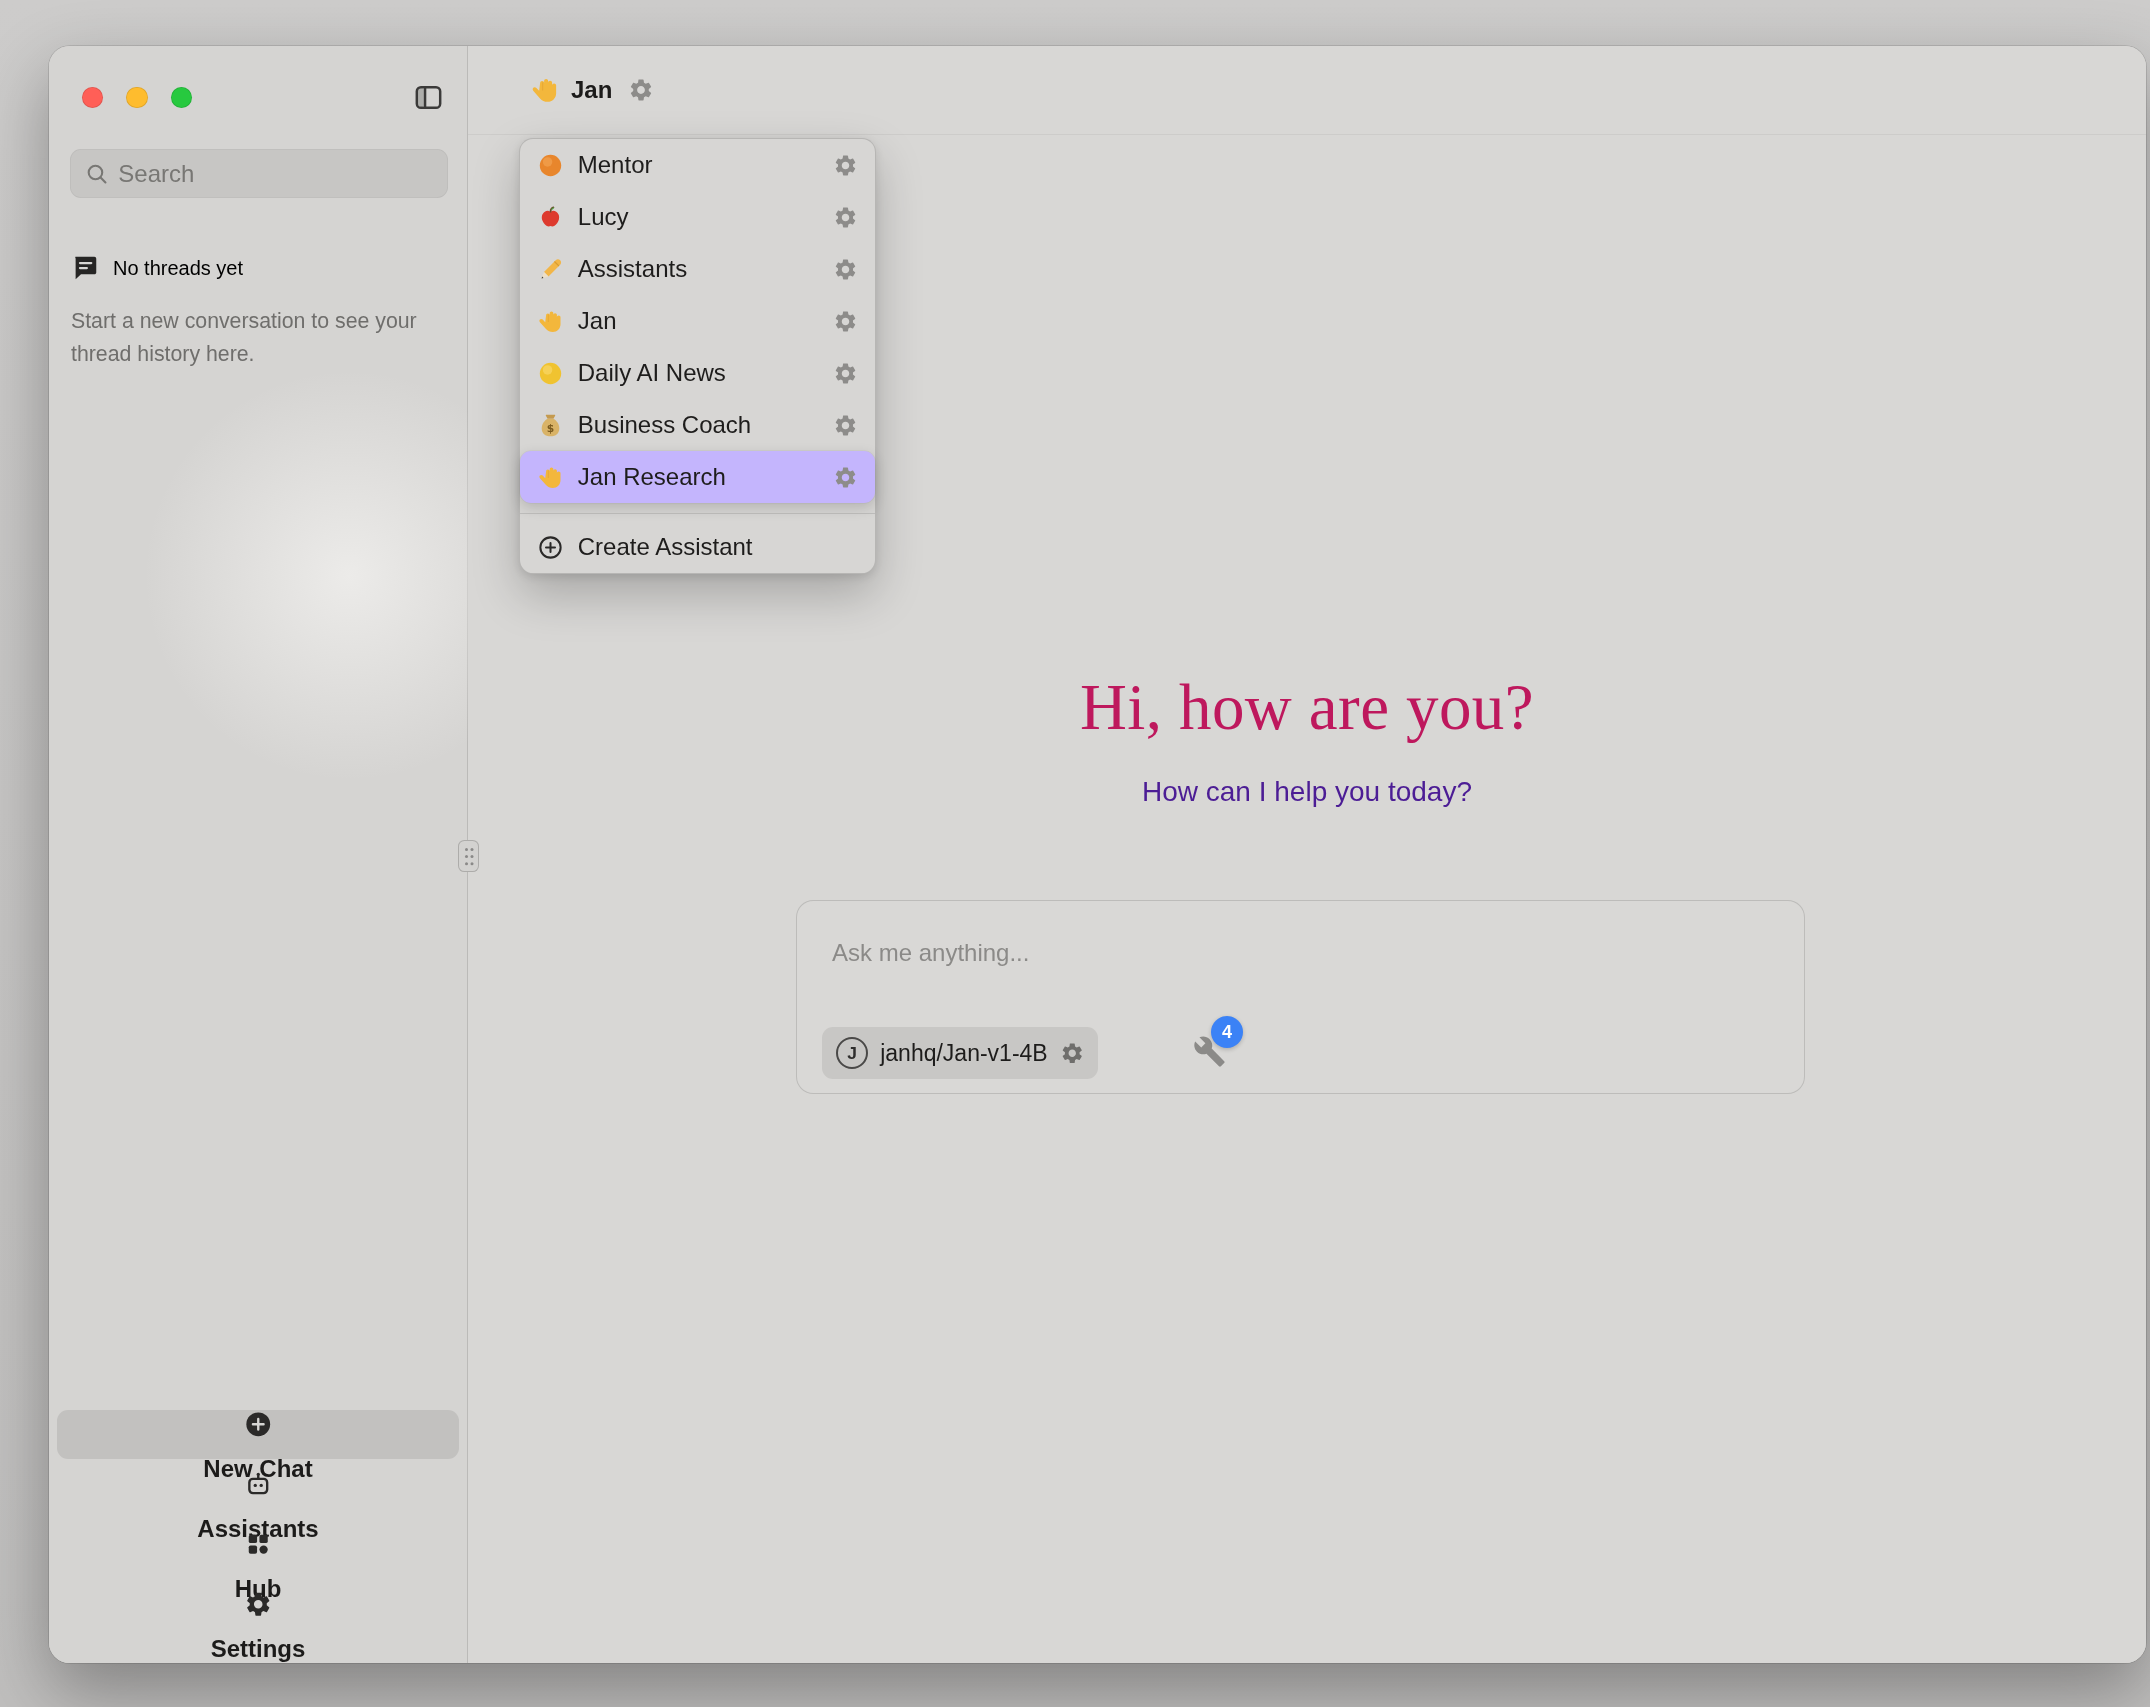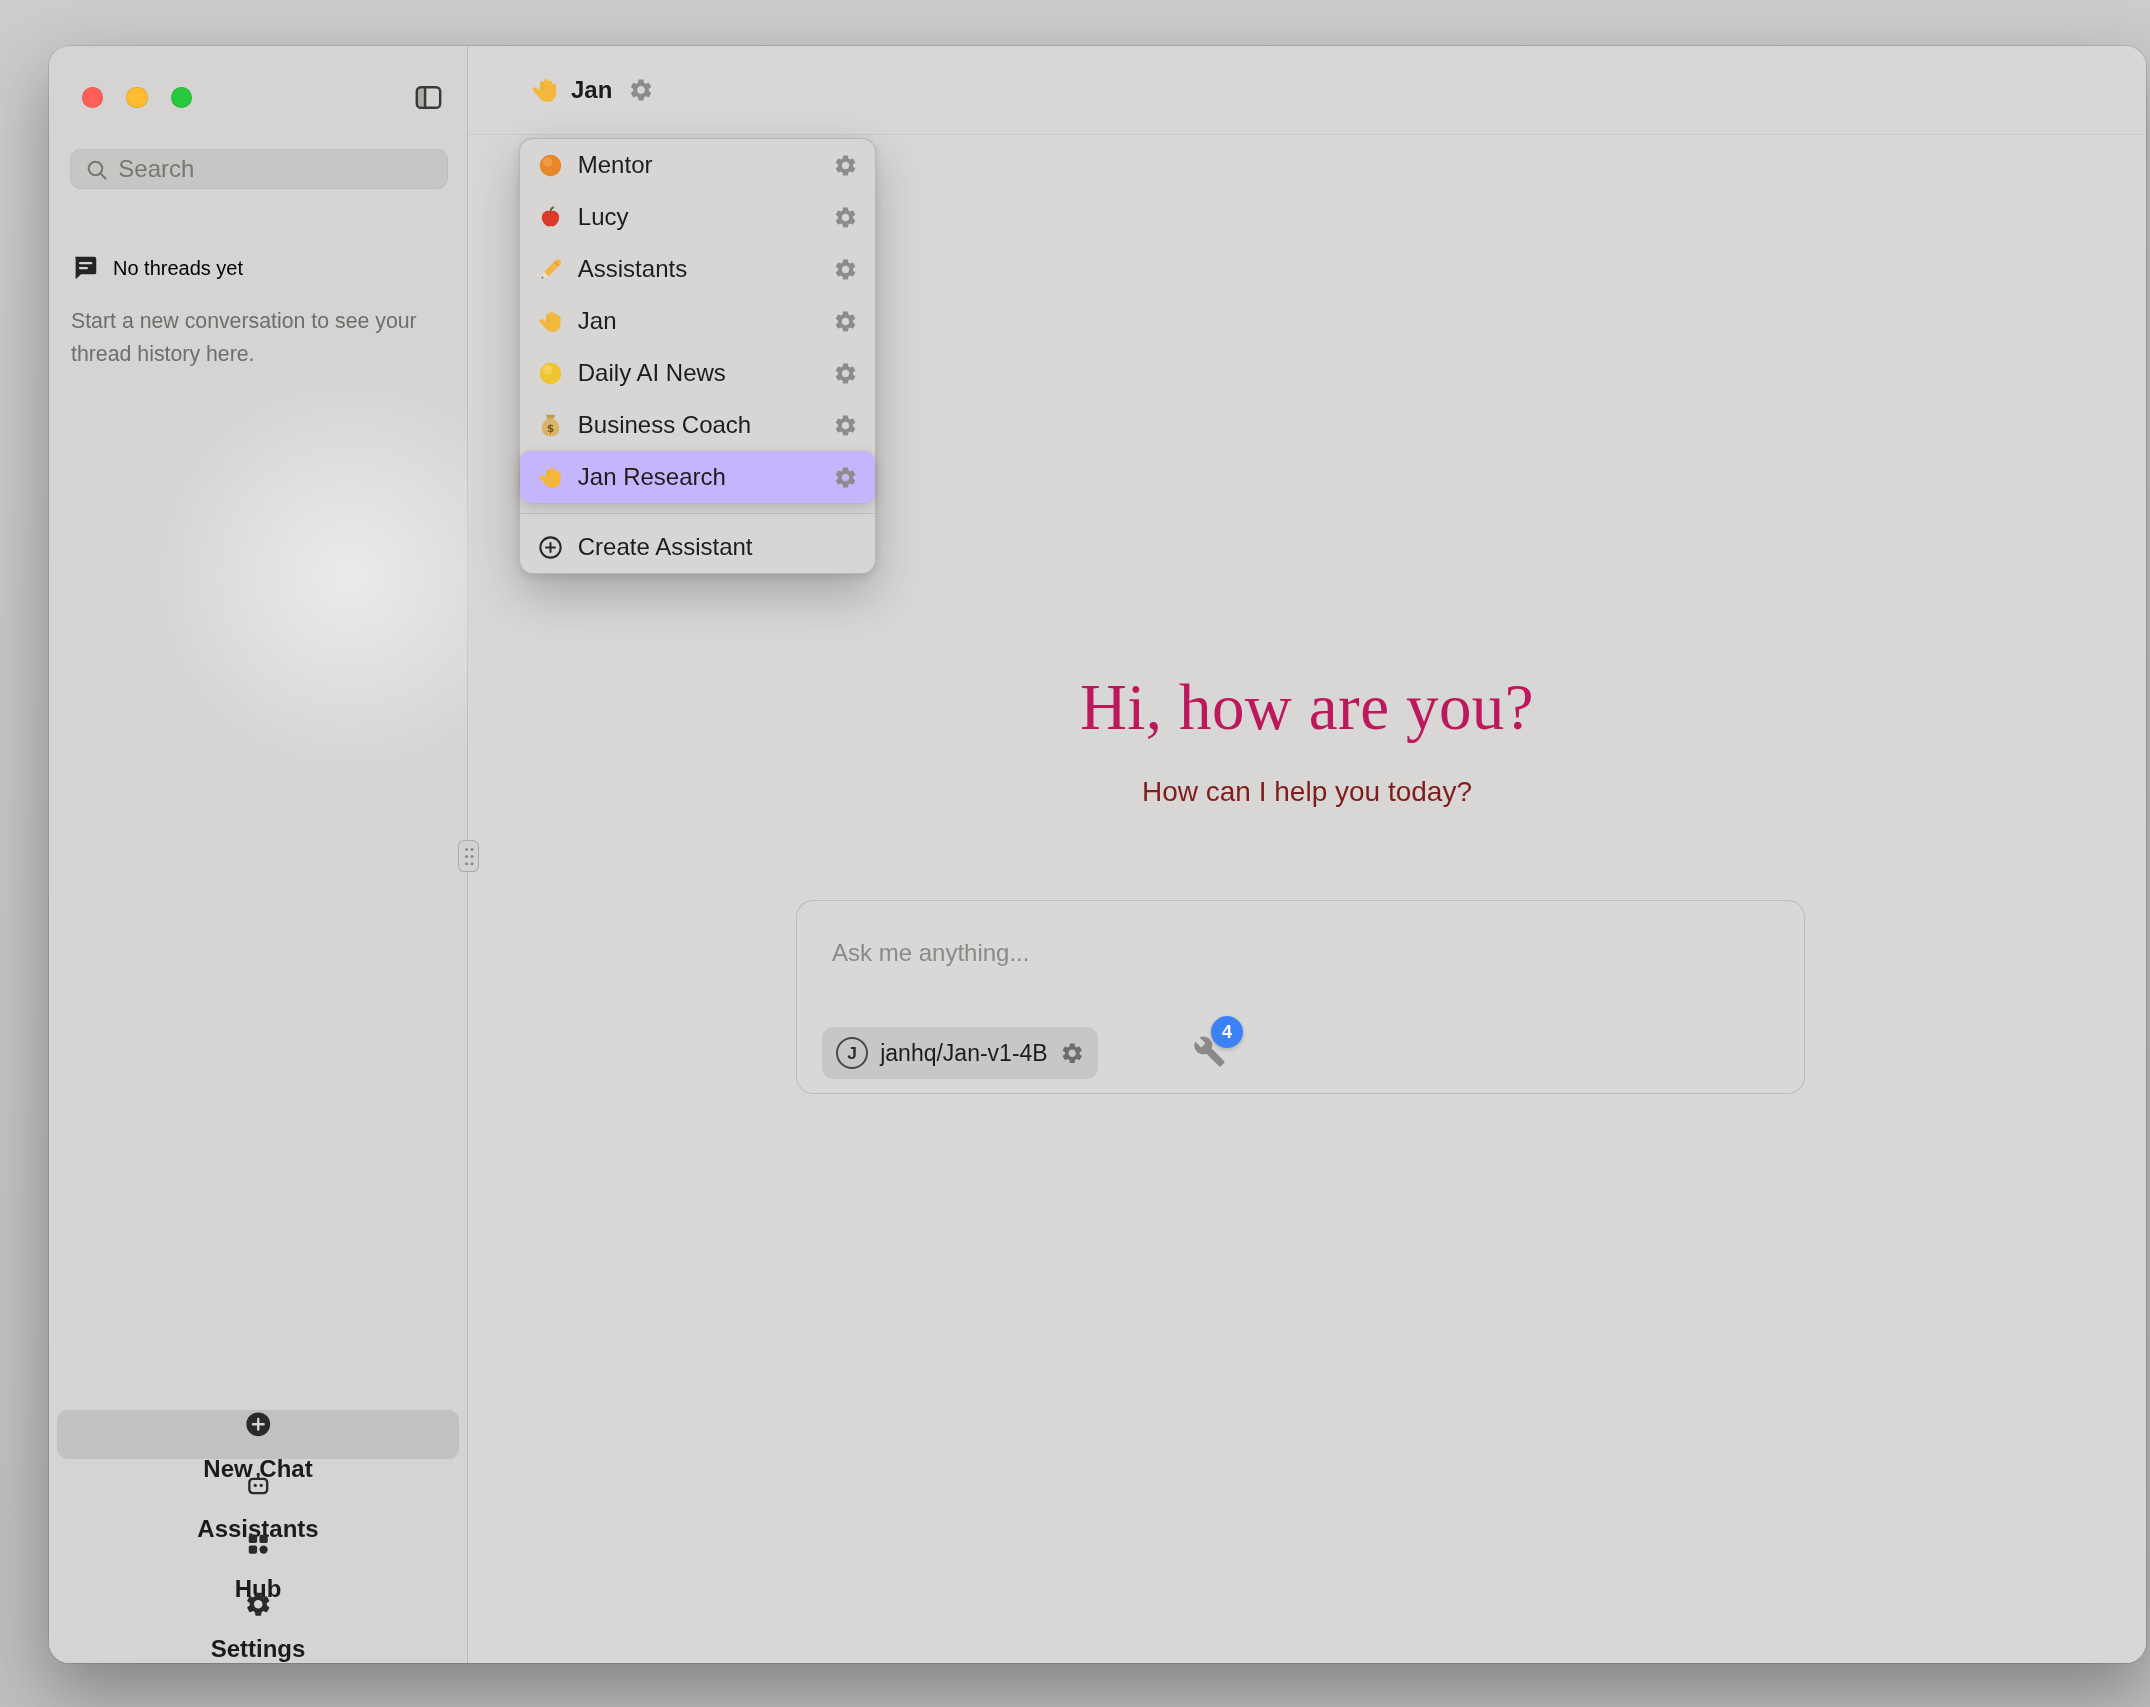--- a/index.html
+++ b/index.html
@@ -23,21 +23,21 @@
   .sidebar::before {
     content:""; position:absolute; left:87px; top:316px; width:427px; height:427px;
     background:radial-gradient(circle at center, rgba(240,239,237,.85), rgba(240,239,237,0) 68%);
     pointer-events:none;
   }
   .traffic { position:absolute; left:33px; top:41px; display:flex; gap:23px; }
   .tl { width:21.3px; height:21.3px; border-radius:50%; box-shadow:inset 0 0 0 0.8px rgba(0,0,0,.12); cursor:default; }
   .tl.red{ background:#ff5f57; } .tl.yellow{ background:#febc2e; } .tl.green{ background:#27c93f; }
   .panel-toggle { position:absolute; top:35px; right:22px; width:33px; height:33px; color:#3b3a39; }
   .search {
-    position:absolute; left:20.6px; top:103px; width:378px; height:40px;
+    position:absolute; left:20.6px; top:103px; width:378px; height:49px;
     background:#c7c6c4; border-radius:11px; display:flex; align-items:center;
     padding:0 14.2px; gap:9.5px; box-shadow:inset 0 0 0 0.8px rgba(0,0,0,.05);
   }
   .search .ic { width:25px; height:25px; color:#78776f; color:#787774; flex:none; }
   .search input {
     background:transparent; border:none; outline:none; width:100%;
     font-family:inherit; font-size:24px; color:#3a3938;
   }
   .search input::placeholder { color:#787774; }
   .empty-title { position:absolute; left:20.6px; top:207px; display:flex; align-items:center; gap:13.4px; }
@@ -77,21 +77,21 @@
     background:#c4b5fd; border-radius:11px;
     box-shadow:0 4.7px 14.2px rgba(0,0,0,.16), 0 0 0 0.8px rgba(0,0,0,.04);
   }
   .menu-divider { height:0.8px; background:rgba(0,0,0,.11); margin:9.5px 0 8px; }
   
   .greeting { position:absolute; left:0; right:0; top:629px; text-align:center; }
   .greeting h1 {
     font-family:"Liberation Serif","DejaVu Serif",serif;
     font-size:65px; font-weight:500; color:#be185d; letter-spacing:0.4px; line-height:1;
   }
-  .greeting p { margin-top:36px; font-size:28px; color:#7f1d1d; }
+  .greeting p { margin-top:36px; font-size:28px; color:#4c1d95; }
   
   .composer {
     position:absolute; left:328px; top:854px; width:1009px; height:194px;
     background:#d9d8d6; border:0.8px solid rgba(0,0,0,.13); border-radius:17.4px;
   }
   .composer .placeholder { position:absolute; left:35px; top:38px; font-size:24px; color:#8b8a88; }
   .model-chip {
     position:absolute; left:25px; top:126px; height:52px; padding:0 14.2px;
     display:flex; align-items:center; gap:12px; background:#c8c7c5; border-radius:11px;
   }

